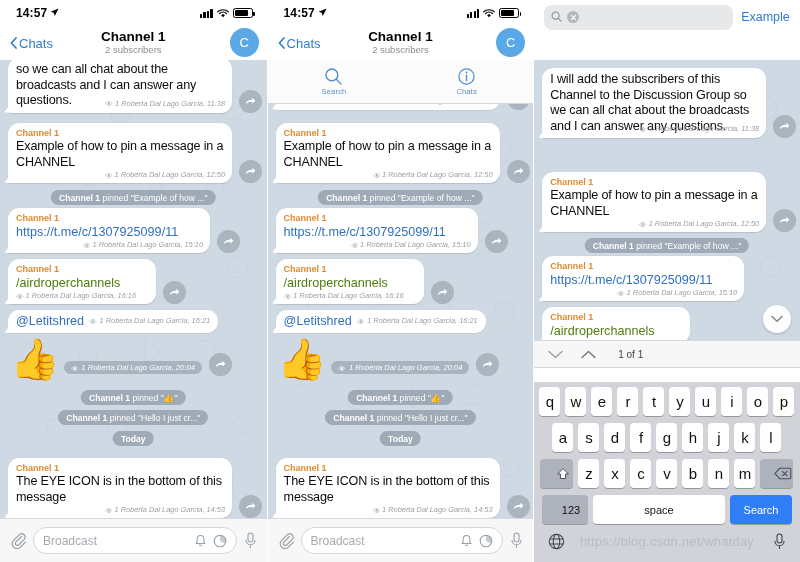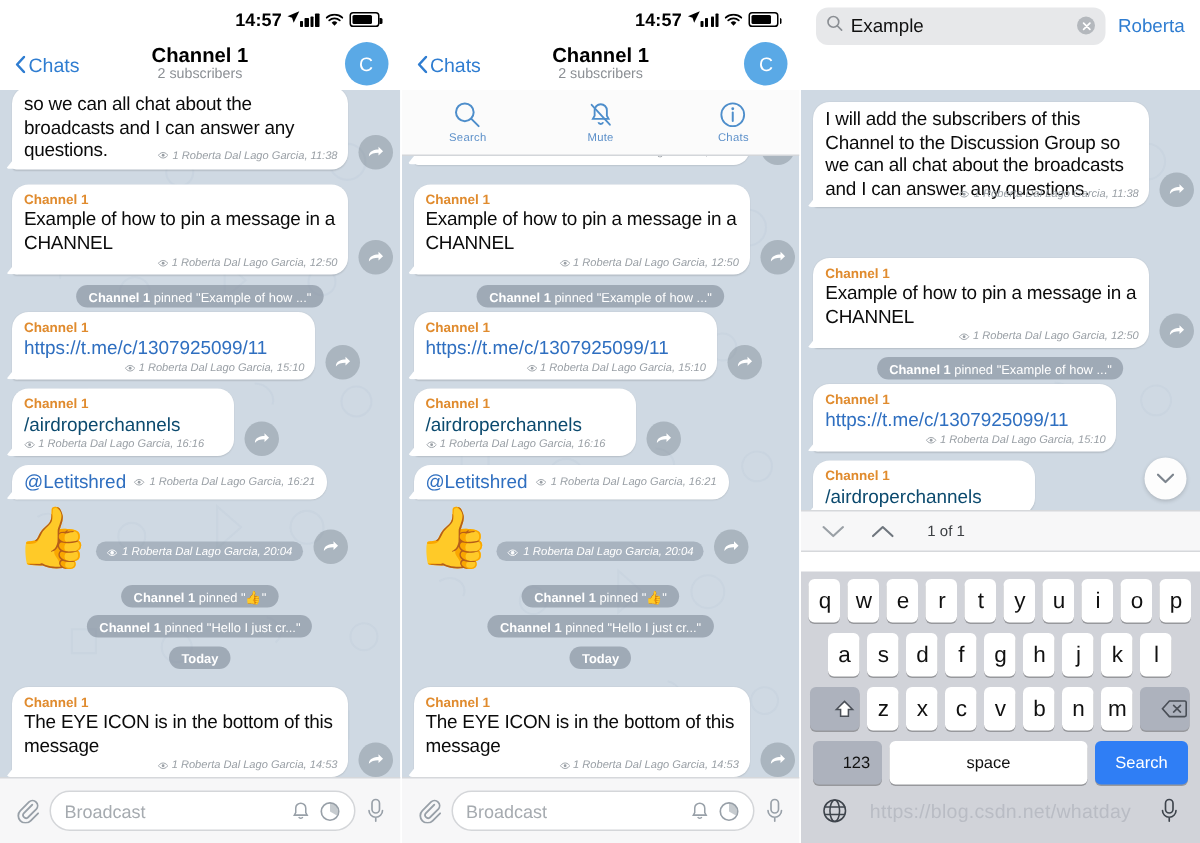--- a/index.html
+++ b/index.html
@@ -15,21 +15,21 @@
     position: relative;
     width: 266.6px; height: 562px;
     overflow: hidden;
     background: #ffffff;
   }
   .panel + .panel { border-left: 1px solid #ffffff; }
 
   
   .statusbar {
     height: 26px; background: #ffffff;
-    display: flex; align-items: center; justify-content: flex-end;
+    display: flex; align-items: center; justify-content: space-between;
     padding: 0 14px 0 16px;
     position: relative; z-index: 40;
   }
   .st-time { font-size: 12px; font-weight: bold; color: #000; letter-spacing: .1px; display:flex; align-items:center; gap:3px;}
   .st-loc { font-size: 10px; }
   .st-right { display: flex; align-items: center; gap: 4px; }
   .sig { display:flex; align-items:flex-end; gap:1.3px; height:9px;}
   .sig i { display:block; width:2.2px; background:#000; border-radius:.5px;}
   .sig i:nth-child(1){height:3.5px}.sig i:nth-child(2){height:5.2px}
   .sig i:nth-child(3){height:7px}.sig i:nth-child(4){height:8.8px}
@@ -89,21 +89,21 @@
   }
   .bubble::after{
     content:""; position:absolute; left:-4px; bottom:0;
     width:8px;height:10px; background:#fff;
     clip-path: polygon(100% 0,100% 100%,0 100%);
     border-bottom-left-radius:3px;
   }
   .b-author { font-size:9px; color:#e08b2e; font-weight:bold; line-height:12px;}
   .b-text { font-size:12.6px; color:#0b0b0b; line-height:15.5px; letter-spacing:-.15px;}
   .b-link { font-size:12.6px; color:#2f6fc0; line-height:16px; }
-  .b-cmd { font-size:12.6px; color:#0c4a6e; line-height:16px;}
+  .b-cmd { font-size:12.6px; color:#4d7c0f; line-height:16px;}
   .b-mention { font-size:12.6px; color:#2f6fc0; line-height:16px;}
   .b-meta {
     font-size:7.4px; color:#9aa0a6; font-style:italic;
     display:inline-flex; align-items:center; gap:2.5px;
     white-space:nowrap;
   }
   .eye { width:7.5px; height:7.5px; display:block; }
   .meta-inline { display:inline-flex; align-items:center; gap:3px; margin-left:5px; transform:translateY(-1px);}
   .meta-right { display:block; text-align:right; margin-top:0px;}
 
@@ -527,30 +527,20 @@
           <svg width="19" height="19" viewBox="0 0 20 20">
               <circle cx="8.3" cy="8.3" r="6.2" stroke="#4e8ecb" stroke-width="1.4" fill="none"></circle>
               <path d="M12.9 12.9 18 18" stroke="#4e8ecb" stroke-width="1.4" stroke-linecap="round"></path>
             </svg>
         </span>
         <span class="act-label">Search</span>
       </div>
       <div class="act">
         <span>
           <svg width="19" height="19" viewBox="0 0 20 20">
-              <path d="M10 2.6a4.3 4.3 0 0 1 4.3 4.3v3.8l1.2 2.2H4.5l1.2-2.2V6.9A4.3 4.3 0 0 1 10 2.6z" stroke="#4e8ecb" stroke-width="1.3" fill="none"></path>
-              <path d="M8.3 15.3a1.8 1.8 0 0 0 3.4 0" stroke="#4e8ecb" stroke-width="1.3" fill="none"></path>
-              <path d="M3.6 3 16.4 17" stroke="#4e8ecb" stroke-width="1.3" stroke-linecap="round"></path>
-            </svg>
-        </span>
-        <span class="act-label">Mute</span>
-      </div>
-      <div class="act">
-        <span>
-          <svg width="19" height="19" viewBox="0 0 20 20">
               <circle cx="10" cy="10" r="8" stroke="#4e8ecb" stroke-width="1.3" fill="none"></circle>
               <circle cx="10" cy="5.8" r="1" fill="#4e8ecb"></circle>
               <path d="M10 8.4v6" stroke="#4e8ecb" stroke-width="1.4" stroke-linecap="round"></path>
             </svg>
         </span>
         <span class="act-label">Chats</span>
       </div>
     </div>
 
     <div class="chat" style="top:104px;bottom:44px;">
@@ -759,28 +749,27 @@
 
 
     <div class="searchbar">
       <div class="sb-field">
         <span>
           <svg width="11" height="11" viewBox="0 0 12 12">
               <circle cx="5" cy="5" r="3.9" stroke="#8b8f94" stroke-width="1.2" fill="none"></circle>
               <path d="M8 8l3 3" stroke="#8b8f94" stroke-width="1.2" stroke-linecap="round"></path>
             </svg>
         </span>
-        <span class="sb-val">Example</span>
         <span class="sb-clear">
           <svg width="7" height="7" viewBox="0 0 8 8">
               <path d="M1.6 1.6 6.4 6.4M6.4 1.6 1.6 6.4" stroke="#fff" stroke-width="1.3" stroke-linecap="round"></path>
             </svg>
         </span>
       </div>
-      <span class="sb-cancel">Roberta</span>
+      <span class="sb-cancel">Example</span>
     </div>
 
     <div class="chat" style="top:60px;bottom:222px;">
       <svg class="chat-pattern" viewBox="0 0 267 280" preserveAspectRatio="xMidYMid slice">
         <g fill="none" stroke="#c3cfdc" stroke-width="1.4" opacity=".85">
           <circle cx="30" cy="40" r="11"></circle>
             <path d="M70 25c6-7 16-3 14 5s-12 9-14 14"></path>
           <circle cx="120" cy="55" r="9"></circle>
             <path d="M175 30h20v16h-20z"></path>
           <circle cx="232" cy="48" r="12"></circle>

